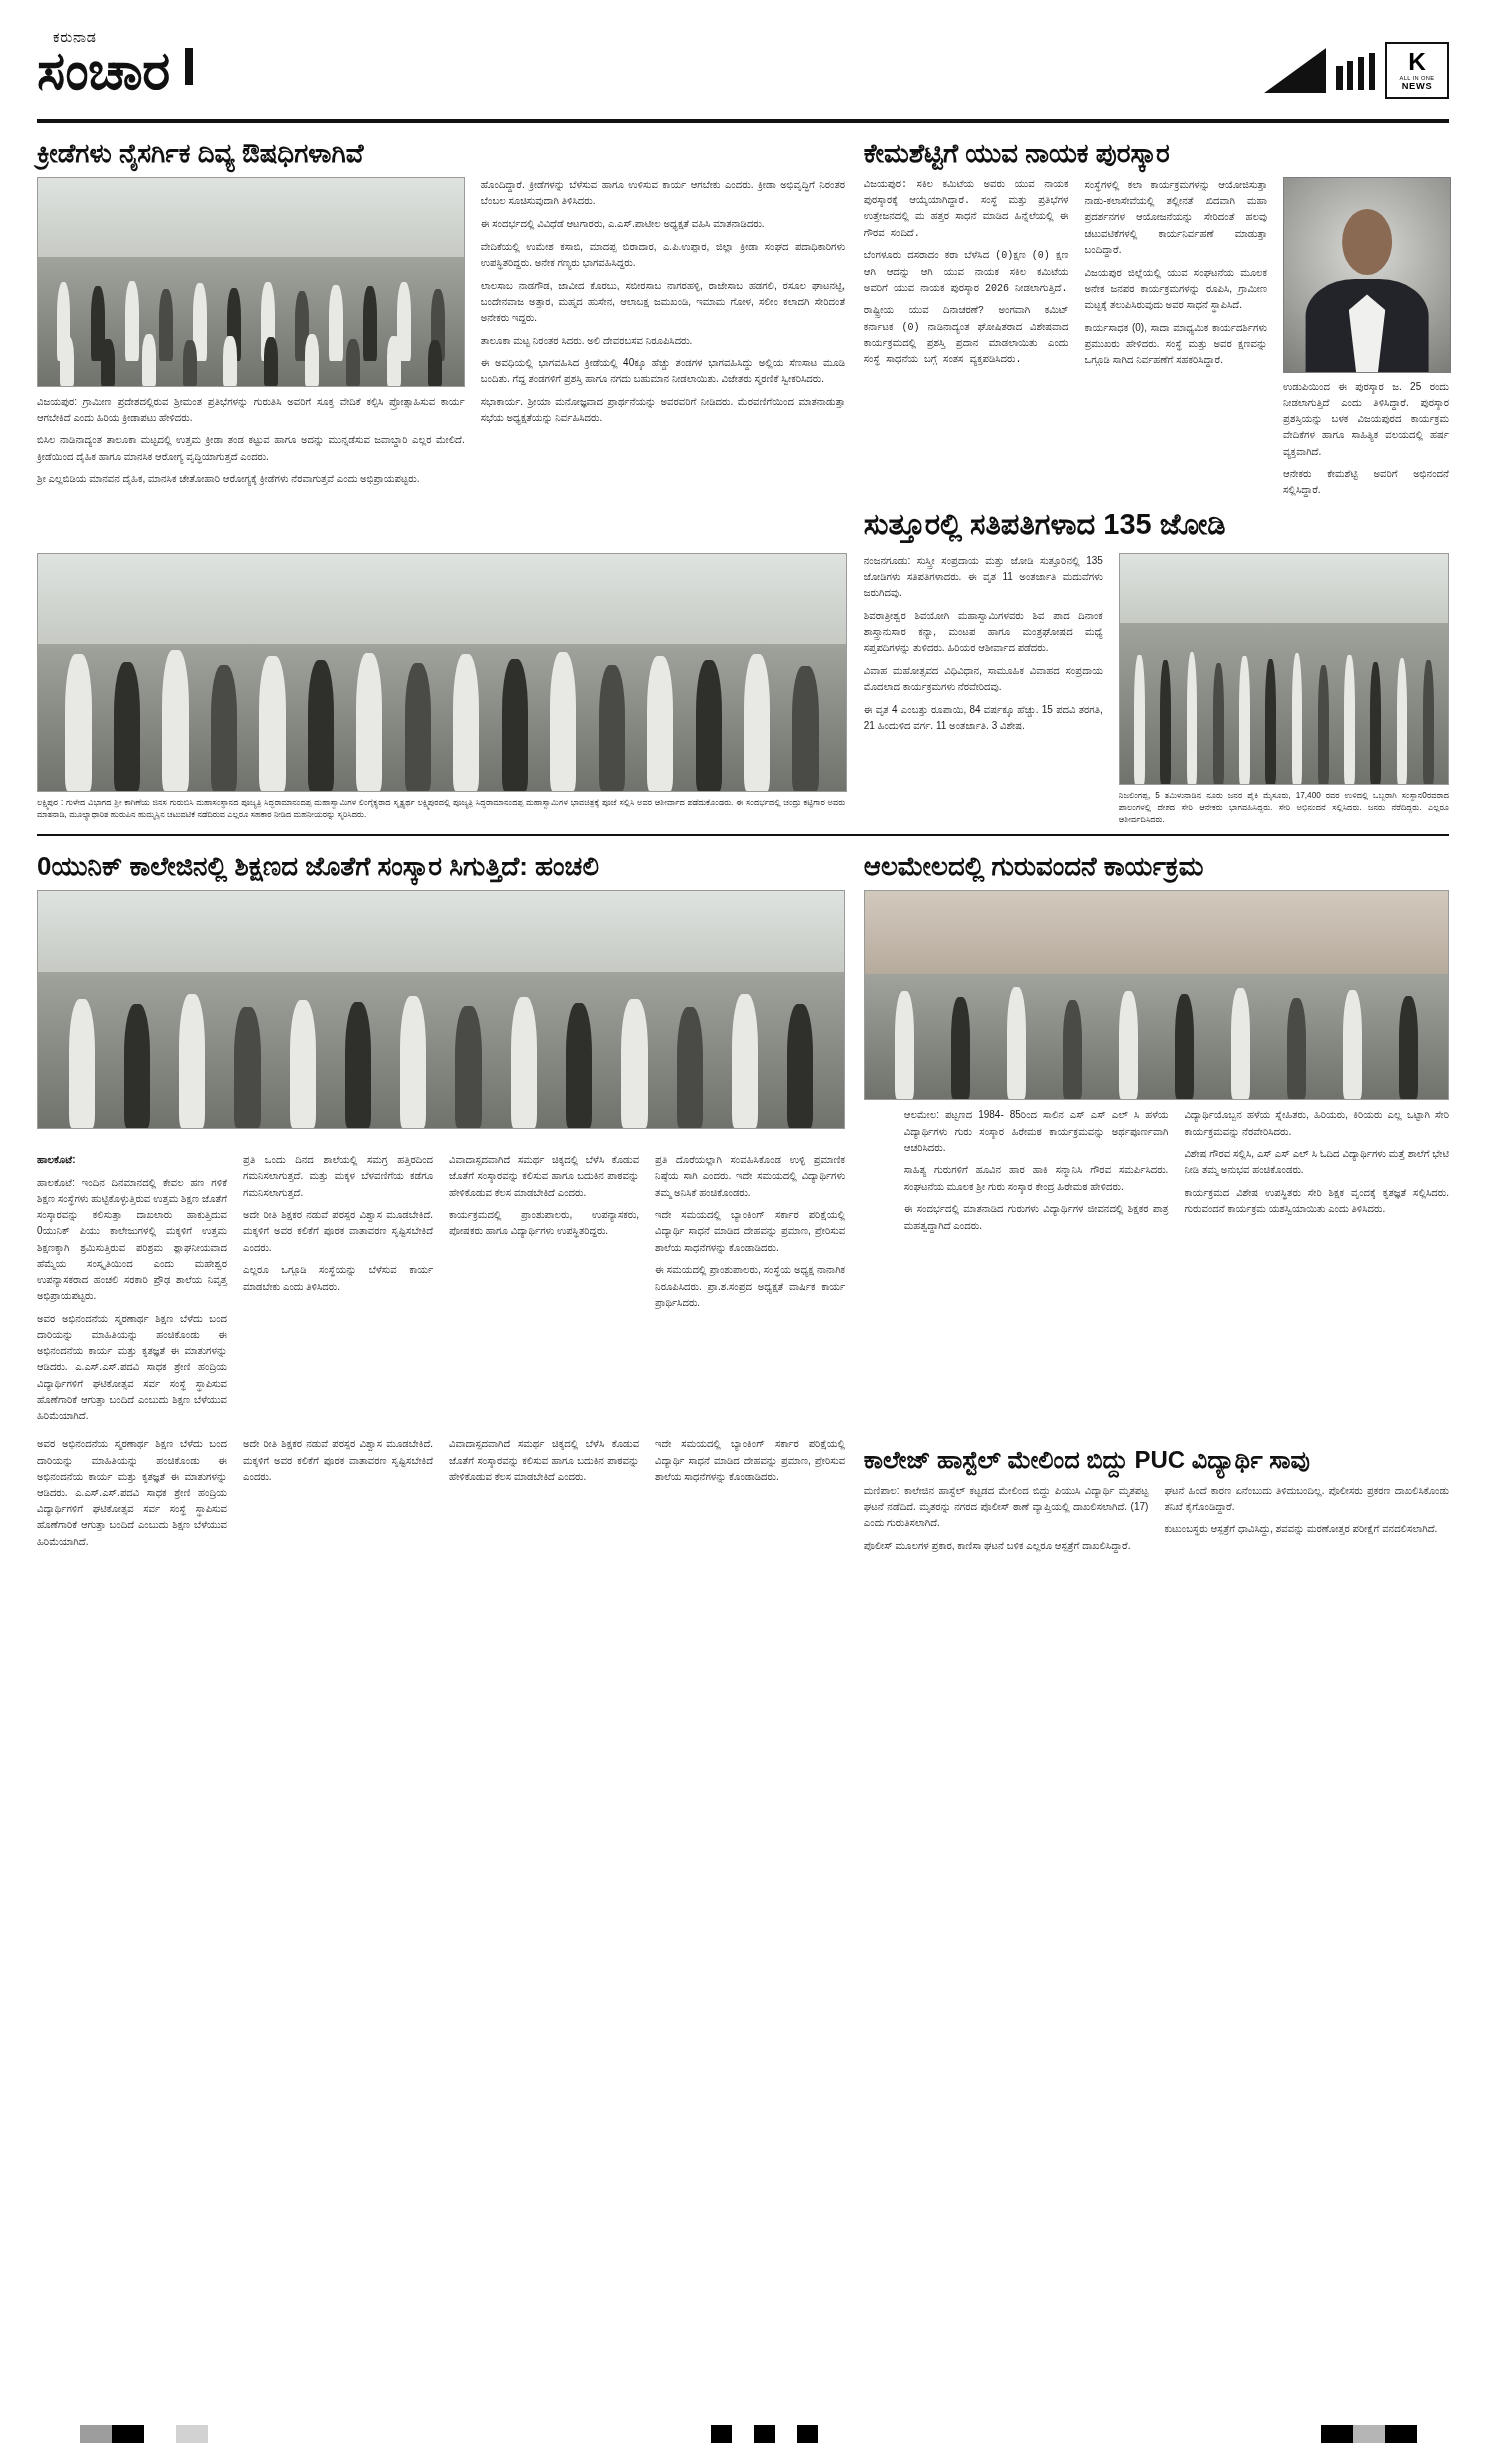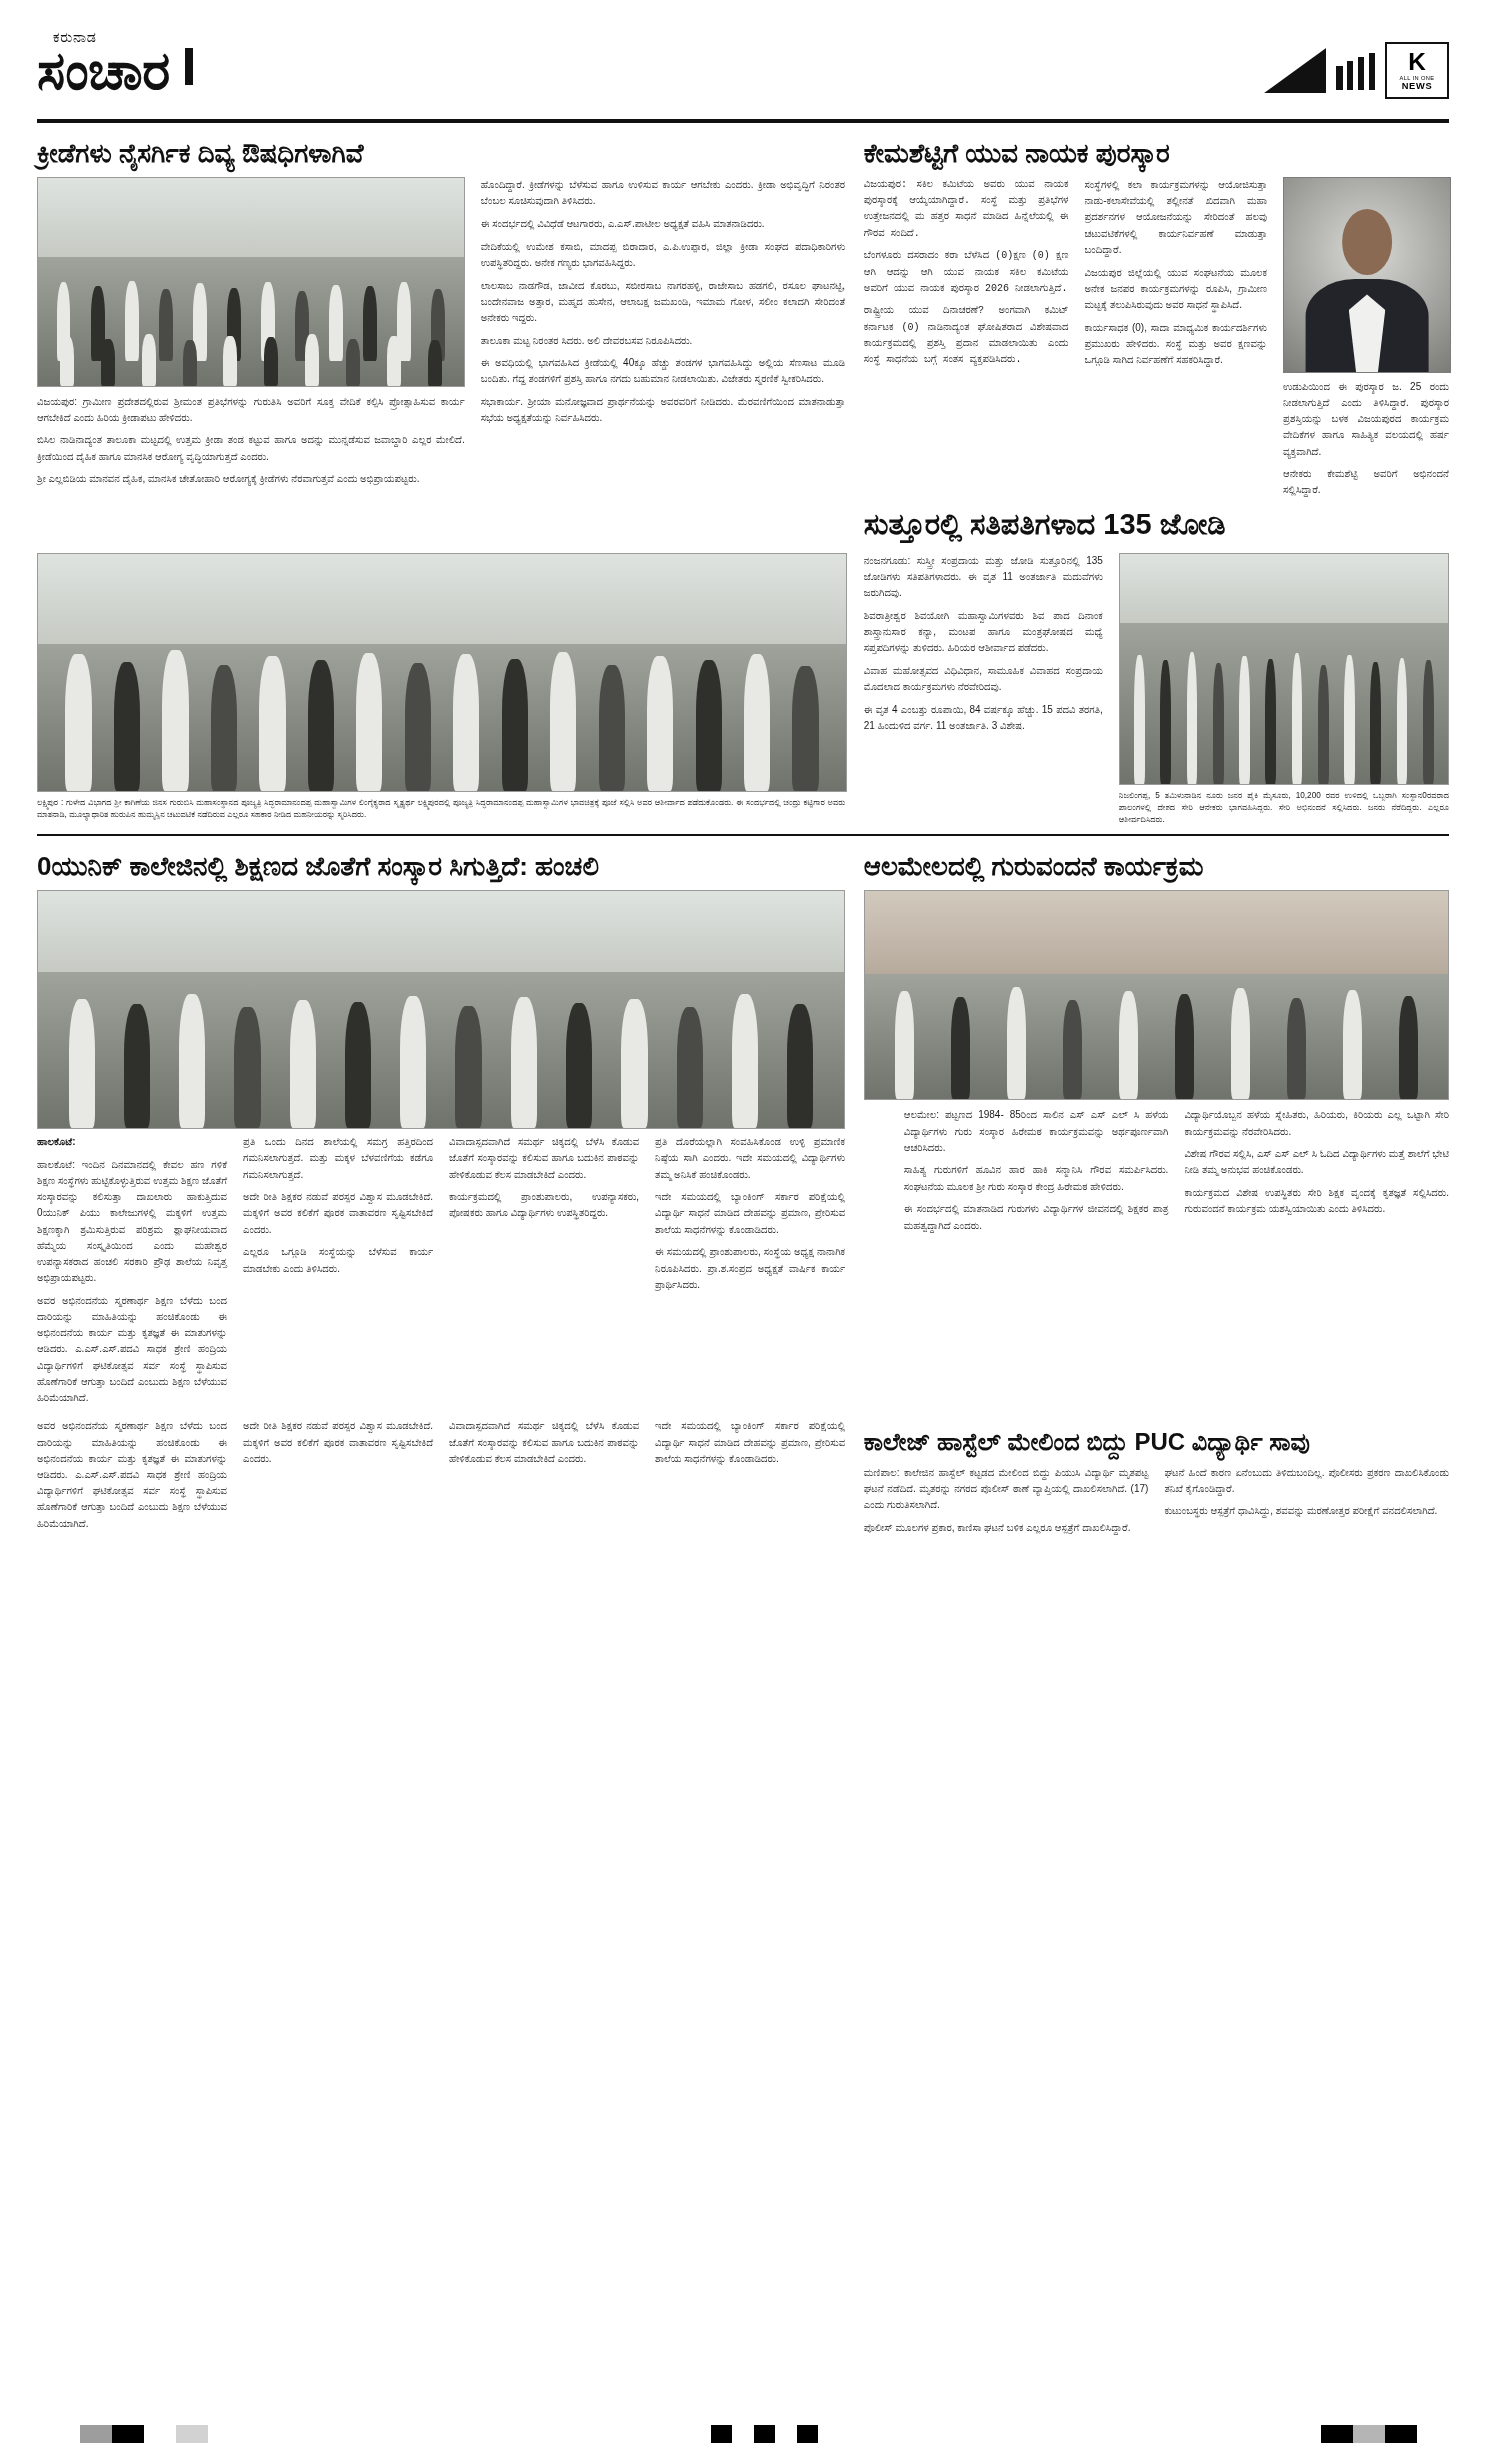--- a/index.html
+++ b/index.html
@@ -228,21 +228,21 @@
               <div class="p w" style="height:128px"></div>
                 <div class="p d" style="height:125px"></div>
               <div class="p w" style="height:131px"></div>
                 <div class="p" style="height:119px"></div>
               <div class="p w" style="height:129px"></div>
                 <div class="p d" style="height:122px"></div>
               <div class="p w" style="height:126px"></div>
                 <div class="p" style="height:124px"></div>
             </div>
           </div>
-          <div class="cap">ನಿಜಲಿಂಗಪ್ಪ, 5 ತಮಿಳುನಾಡಿನ ನೂರು ಜನರ ಪೈಕಿ ಮೈಸೂರು, 10,200 ರವರ ಉಳಿದಲ್ಲಿ ಒಬ್ಬರಾಗಿ ಸಂಸ್ಥಾನ0ರವರಾದ ಪಾಲಂಗಳಲ್ಲಿ ದೇಶದ ಸೇರಿ ಆನೇಕರು ಭಾಗವಹಿಸಿದ್ದರು. ಸೇರಿ ಅಭಿನಂದನೆ ಸಲ್ಲಿಸಿದರು. ಜನರು ನೆರೆದಿದ್ದರು. ಎಲ್ಲರೂ ಆಶೀರ್ವದಿಸಿದರು.</div>
+          <div class="cap">ನಿಜಲಿಂಗಪ್ಪ, 5 ತಮಿಳುನಾಡಿನ ನೂರು ಜನರ ಪೈಕಿ ಮೈಸೂರು, 17,400 ರವರ ಉಳಿದಲ್ಲಿ ಒಬ್ಬರಾಗಿ ಸಂಸ್ಥಾನ0ರವರಾದ ಪಾಲಂಗಳಲ್ಲಿ ದೇಶದ ಸೇರಿ ಆನೇಕರು ಭಾಗವಹಿಸಿದ್ದರು. ಸೇರಿ ಅಭಿನಂದನೆ ಸಲ್ಲಿಸಿದರು. ಜನರು ನೆರೆದಿದ್ದರು. ಎಲ್ಲರೂ ಆಶೀರ್ವದಿಸಿದರು.</div>
         </div>
       </div>
     </div>
   </div>
 
   <div class="sect-rule"></div>
 
   <div class="blockA">
 
     <div class="colA1">
@@ -260,21 +260,21 @@
           <div class="p w" style="height:132px"></div>
             <div class="p" style="height:122px"></div>
           <div class="p w" style="height:131px"></div>
             <div class="p d" style="height:125px"></div>
           <div class="p w" style="height:129px"></div>
             <div class="p" style="height:121px"></div>
           <div class="p w" style="height:134px"></div>
             <div class="p d" style="height:124px"></div>
         </div>
       </div>
-      <div class="three" style="margin-top:5px;">
+      <div class="three" style="margin-top:23px;">
         <div class="col-text">
           <p><b>ಹಾಲಕೊಟೆ:</b></p>
           <p>ಹಾಲಕೊಟೆ: ಇಂದಿನ ದಿನಮಾನದಲ್ಲಿ ಕೇವಲ ಹಣ ಗಳಿಕೆ ಶಿಕ್ಷಣ ಸಂಸ್ಥೆಗಳು ಹುಟ್ಟಿಕೊಳ್ಳುತ್ತಿರುವ ಉತ್ತಮ ಶಿಕ್ಷಣ ಜೊತೆಗೆ ಸಂಸ್ಕಾರವನ್ನು ಕಲಿಸುತ್ತಾ ದಾಖಲಾರು ಹಾಕುತ್ತಿದುವ 0ಯುನಿಕ್ ಪಿಯು ಕಾಲೇಜುಗಳಲ್ಲಿ ಮಕ್ಕಳಿಗೆ ಉತ್ತಮ ಶಿಕ್ಷಣಕ್ಕಾಗಿ ಶ್ರಮಿಸುತ್ತಿರುವ ಪರಿಶ್ರಮ ಶ್ಲಾಘನೀಯವಾದ ಹೆಮ್ಮೆಯ ಸಂಸ್ಕೃತಿಯಿಂದ ಎಂದು ಮಹೇಶ್ವರ ಉಪನ್ಯಾಸಕರಾದ ಹಂಚಲಿ ಸರಕಾರಿ ಪ್ರೌಢ ಶಾಲೆಯ ನಿವೃತ್ತ ಅಭಿಪ್ರಾಯಪಟ್ಟರು.</p>
           <p>ಅವರ ಅಭಿನಂದನೆಯ ಸ್ಮರಣಾರ್ಥ ಶಿಕ್ಷಣ ಬೆಳೆದು ಬಂದ ದಾರಿಯನ್ನು ಮಾಹಿತಿಯನ್ನು ಹಂಚಿಕೊಂಡು ಈ ಅಭಿನಂದನೆಯ ಕಾರ್ಯ ಮತ್ತು ಕೃತಜ್ಞತೆ ಈ ಮಾತುಗಳನ್ನು ಆಡಿದರು. ಎ.ಎಸ್.ಎಸ್.ಪದವಿ ಸಾಧಕ ಶ್ರೇಣಿ ಹಂದ್ರಿಯ ವಿದ್ಯಾರ್ಥಿಗಳಿಗೆ ಘಟಿಕೋತ್ಸವ ಸರ್ವ ಸಂಸ್ಥೆ ಸ್ಥಾಪಿಸುವ ಹೊಣೆಗಾರಿಕೆ ಆಗುತ್ತಾ ಬಂದಿದೆ ಎಂಬುದು ಶಿಕ್ಷಣ ಬೆಳೆಯುವ ಹಿರಿಮೆಯಾಗಿದೆ.</p>
         </div>
         <div class="col-text">
           <p>ಪ್ರತಿ ಒಂದು ದಿನದ ಶಾಲೆಯಲ್ಲಿ ಸಮಗ್ರ ಹತ್ತಿರದಿಂದ ಗಮನಿಸಲಾಗುತ್ತದೆ. ಮತ್ತು ಮಕ್ಕಳ ಬೆಳವಣಿಗೆಯ ಕಡೆಗೂ ಗಮನಿಸಲಾಗುತ್ತದೆ.</p>
           <p>ಅದೇ ರೀತಿ ಶಿಕ್ಷಕರ ನಡುವೆ ಪರಸ್ಪರ ವಿಶ್ವಾಸ ಮೂಡಬೇಕಿದೆ. ಮಕ್ಕಳಿಗೆ ಅವರ ಕಲಿಕೆಗೆ ಪೂರಕ ವಾತಾವರಣ ಸೃಷ್ಟಿಸಬೇಕಿದೆ ಎಂದರು.</p>
           <p>ಎಲ್ಲರೂ ಒಗ್ಗೂಡಿ ಸಂಸ್ಥೆಯನ್ನು ಬೆಳೆಸುವ ಕಾರ್ಯ ಮಾಡಬೇಕು ಎಂದು ತಿಳಿಸಿದರು.</p>
         </div>

